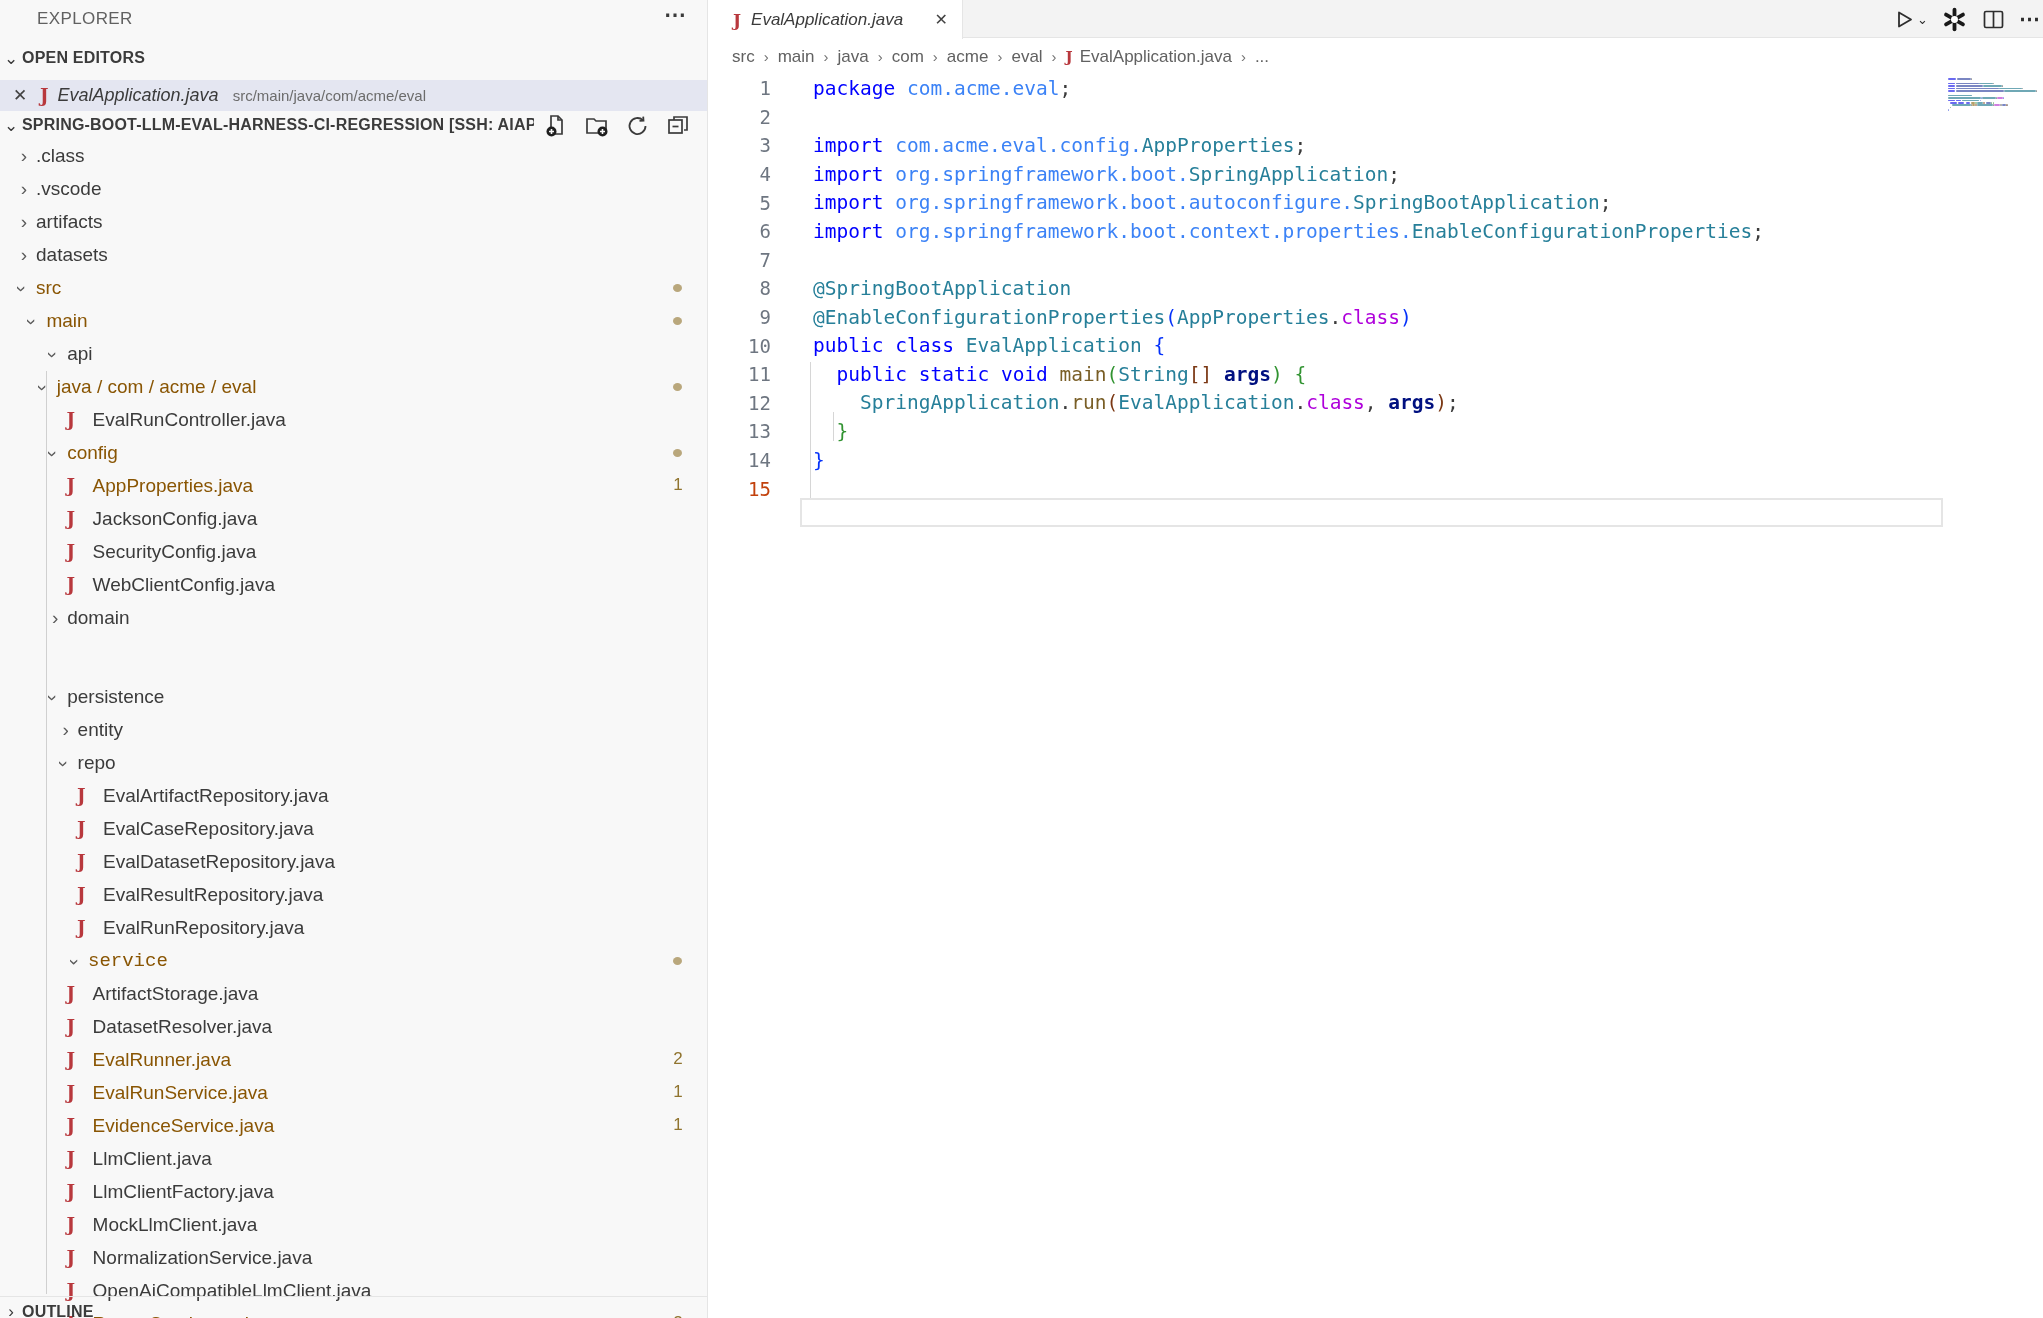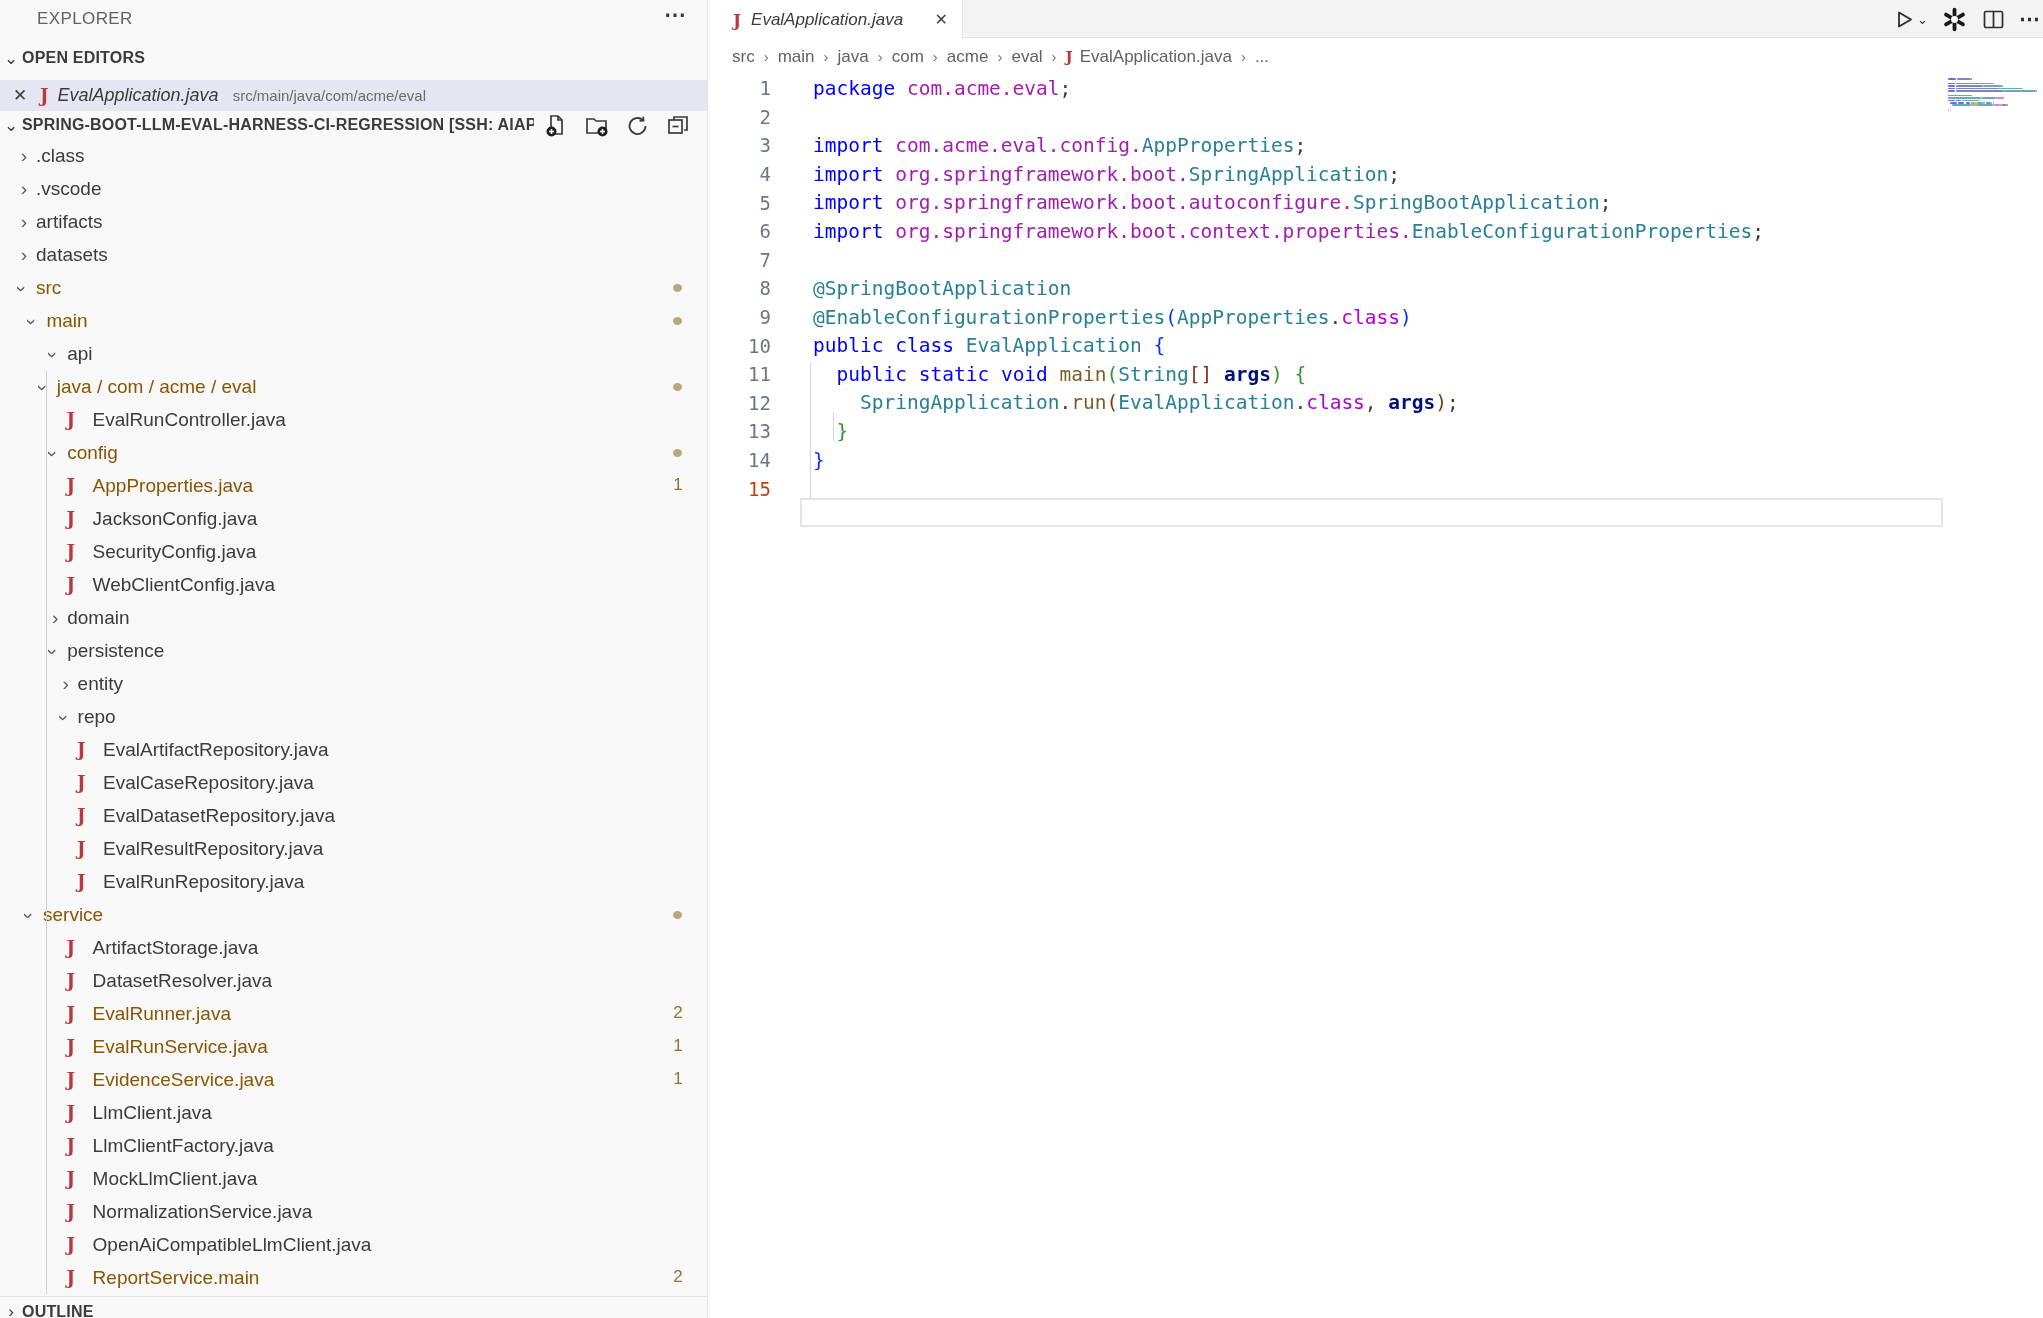--- a/index.html
+++ b/index.html
@@ -71,21 +71,21 @@
   .code-row { display:flex; height:28.6px; align-items:center;
     font-family:"DejaVu Sans Mono", monospace; font-size:19.5px; }
   .code-row .gutter { width:62px; flex:none; text-align:right; font-size:19px; color:#6e7681;
     font-family:"DejaVu Sans Mono", monospace; }
   .code-row .gutter.active { color:#c2410c; }
   .code-row .content { margin-left:42px; white-space:pre; }
   .codelens-row { height:23.4px; display:flex; align-items:center; }
   .codelens-row .cl-text { margin-left:128px; font-size:16px; color:#999; cursor:pointer; }
   .cl-sep { color:#c4c4c4; margin:0 6px; }
 
-  .tk-kw { color:#0000ff; } .tk-typ { color:#267f99;text-align:center; } .tk-pkg { color:#a21caf; }
+  .tk-kw { color:#0000ff; } .tk-typ { color:#267f99;text-align:center; } .tk-pkg { color:#3b82f6; }
   .tk-fn { color:#795e26; } .tk-prm { color:#001080; font-weight:700; }
   .tk-mag { color:#af00db; } .tk-def { color:#3b3b3b; }
   .tk-b1 { color:#0431fa; } .tk-b2 { color:#319331; } .tk-b3 { color:#7b3814; }
 
   #current-line-box { position:absolute; left:91px; top:497.8px; width:1143px; height:29px;
     border:2px solid #e5e5e5; }
   .indent-guide { position:absolute; width:1px; background:#d6d6d6; }
   #guide-1 { left:101px; top:362px; height:136px; }
   #guide-2 { left:124px; top:412px; height:29px; }
 
@@ -208,21 +208,21 @@
         <span class="lbl">SecurityConfig.java</span>
       </div>
       <div class="tree-row" style="padding-left: 66.6px;">
         <span class="jicon">J</span>
         <span class="lbl">WebClientConfig.java</span>
       </div>
       <div class="tree-row" style="padding-left: 43.2px;">
         <span class="chev">›</span>
         <span class="lbl">domain</span>
       </div>
-      <div class="tree-row" style="padding-left: 43.2px;">
+      <div class="tree-row" style="padding-left: 43.2px; margin-top: 46px;">
         <span class="chev open">›</span>
         <span class="lbl">persistence</span>
       </div>
       <div class="tree-row" style="padding-left: 53.6px;">
         <span class="chev">›</span>
         <span class="lbl">entity</span>
       </div>
       <div class="tree-row" style="padding-left: 53.6px;">
         <span class="chev open">›</span>
         <span class="lbl">repo</span>
@@ -240,21 +240,21 @@
         <span class="lbl">EvalDatasetRepository.java</span>
       </div>
       <div class="tree-row" style="padding-left: 77px;">
         <span class="jicon">J</span>
         <span class="lbl">EvalResultRepository.java</span>
       </div>
       <div class="tree-row" style="padding-left: 77px;">
         <span class="jicon">J</span>
         <span class="lbl">EvalRunRepository.java</span>
       </div>
-      <div class="tree-row" style="padding-left: 19px;">
+      <div class="tree-row" style="padding-left: 64px; font-family: Liberation Mono, monospace;">
         <span class="chev open">›</span>
         <span class="lbl mod">service</span>
         <span class="dot"></span>
       </div>
       <div class="tree-row" style="padding-left: 66.6px;">
         <span class="jicon">J</span>
         <span class="lbl">ArtifactStorage.java</span>
       </div>
       <div class="tree-row" style="padding-left: 66.6px;">
         <span class="jicon">J</span>

